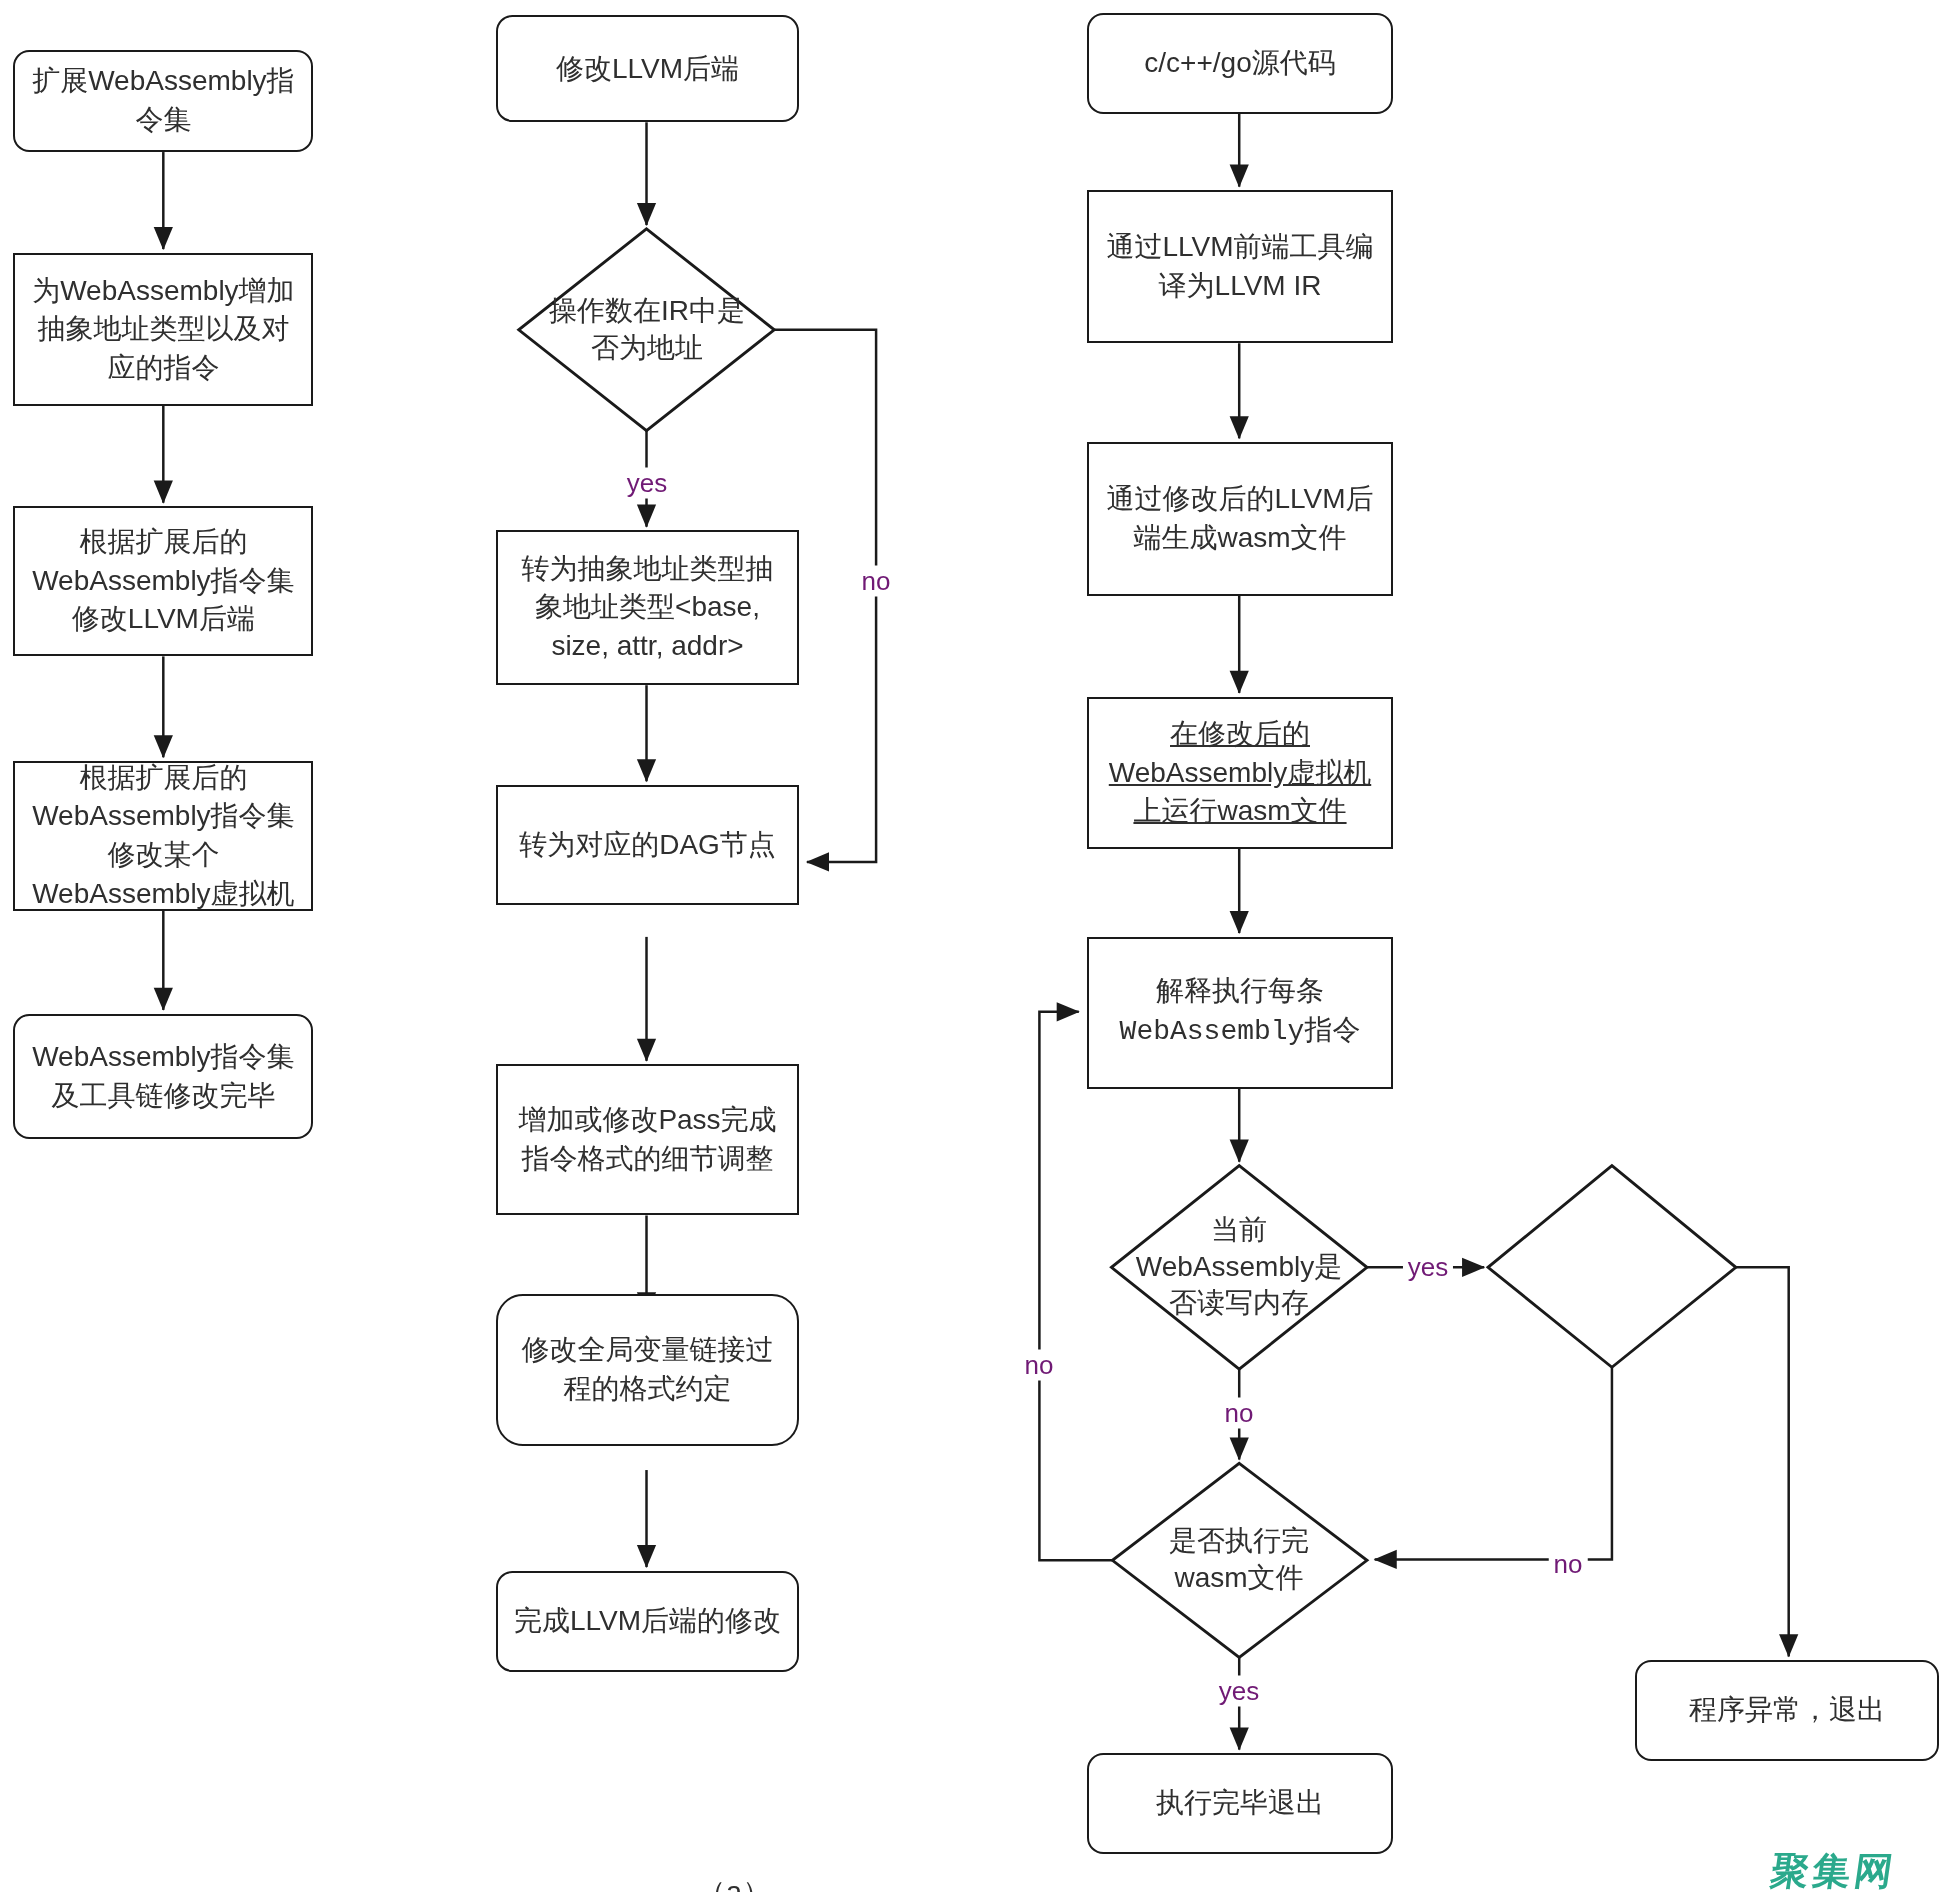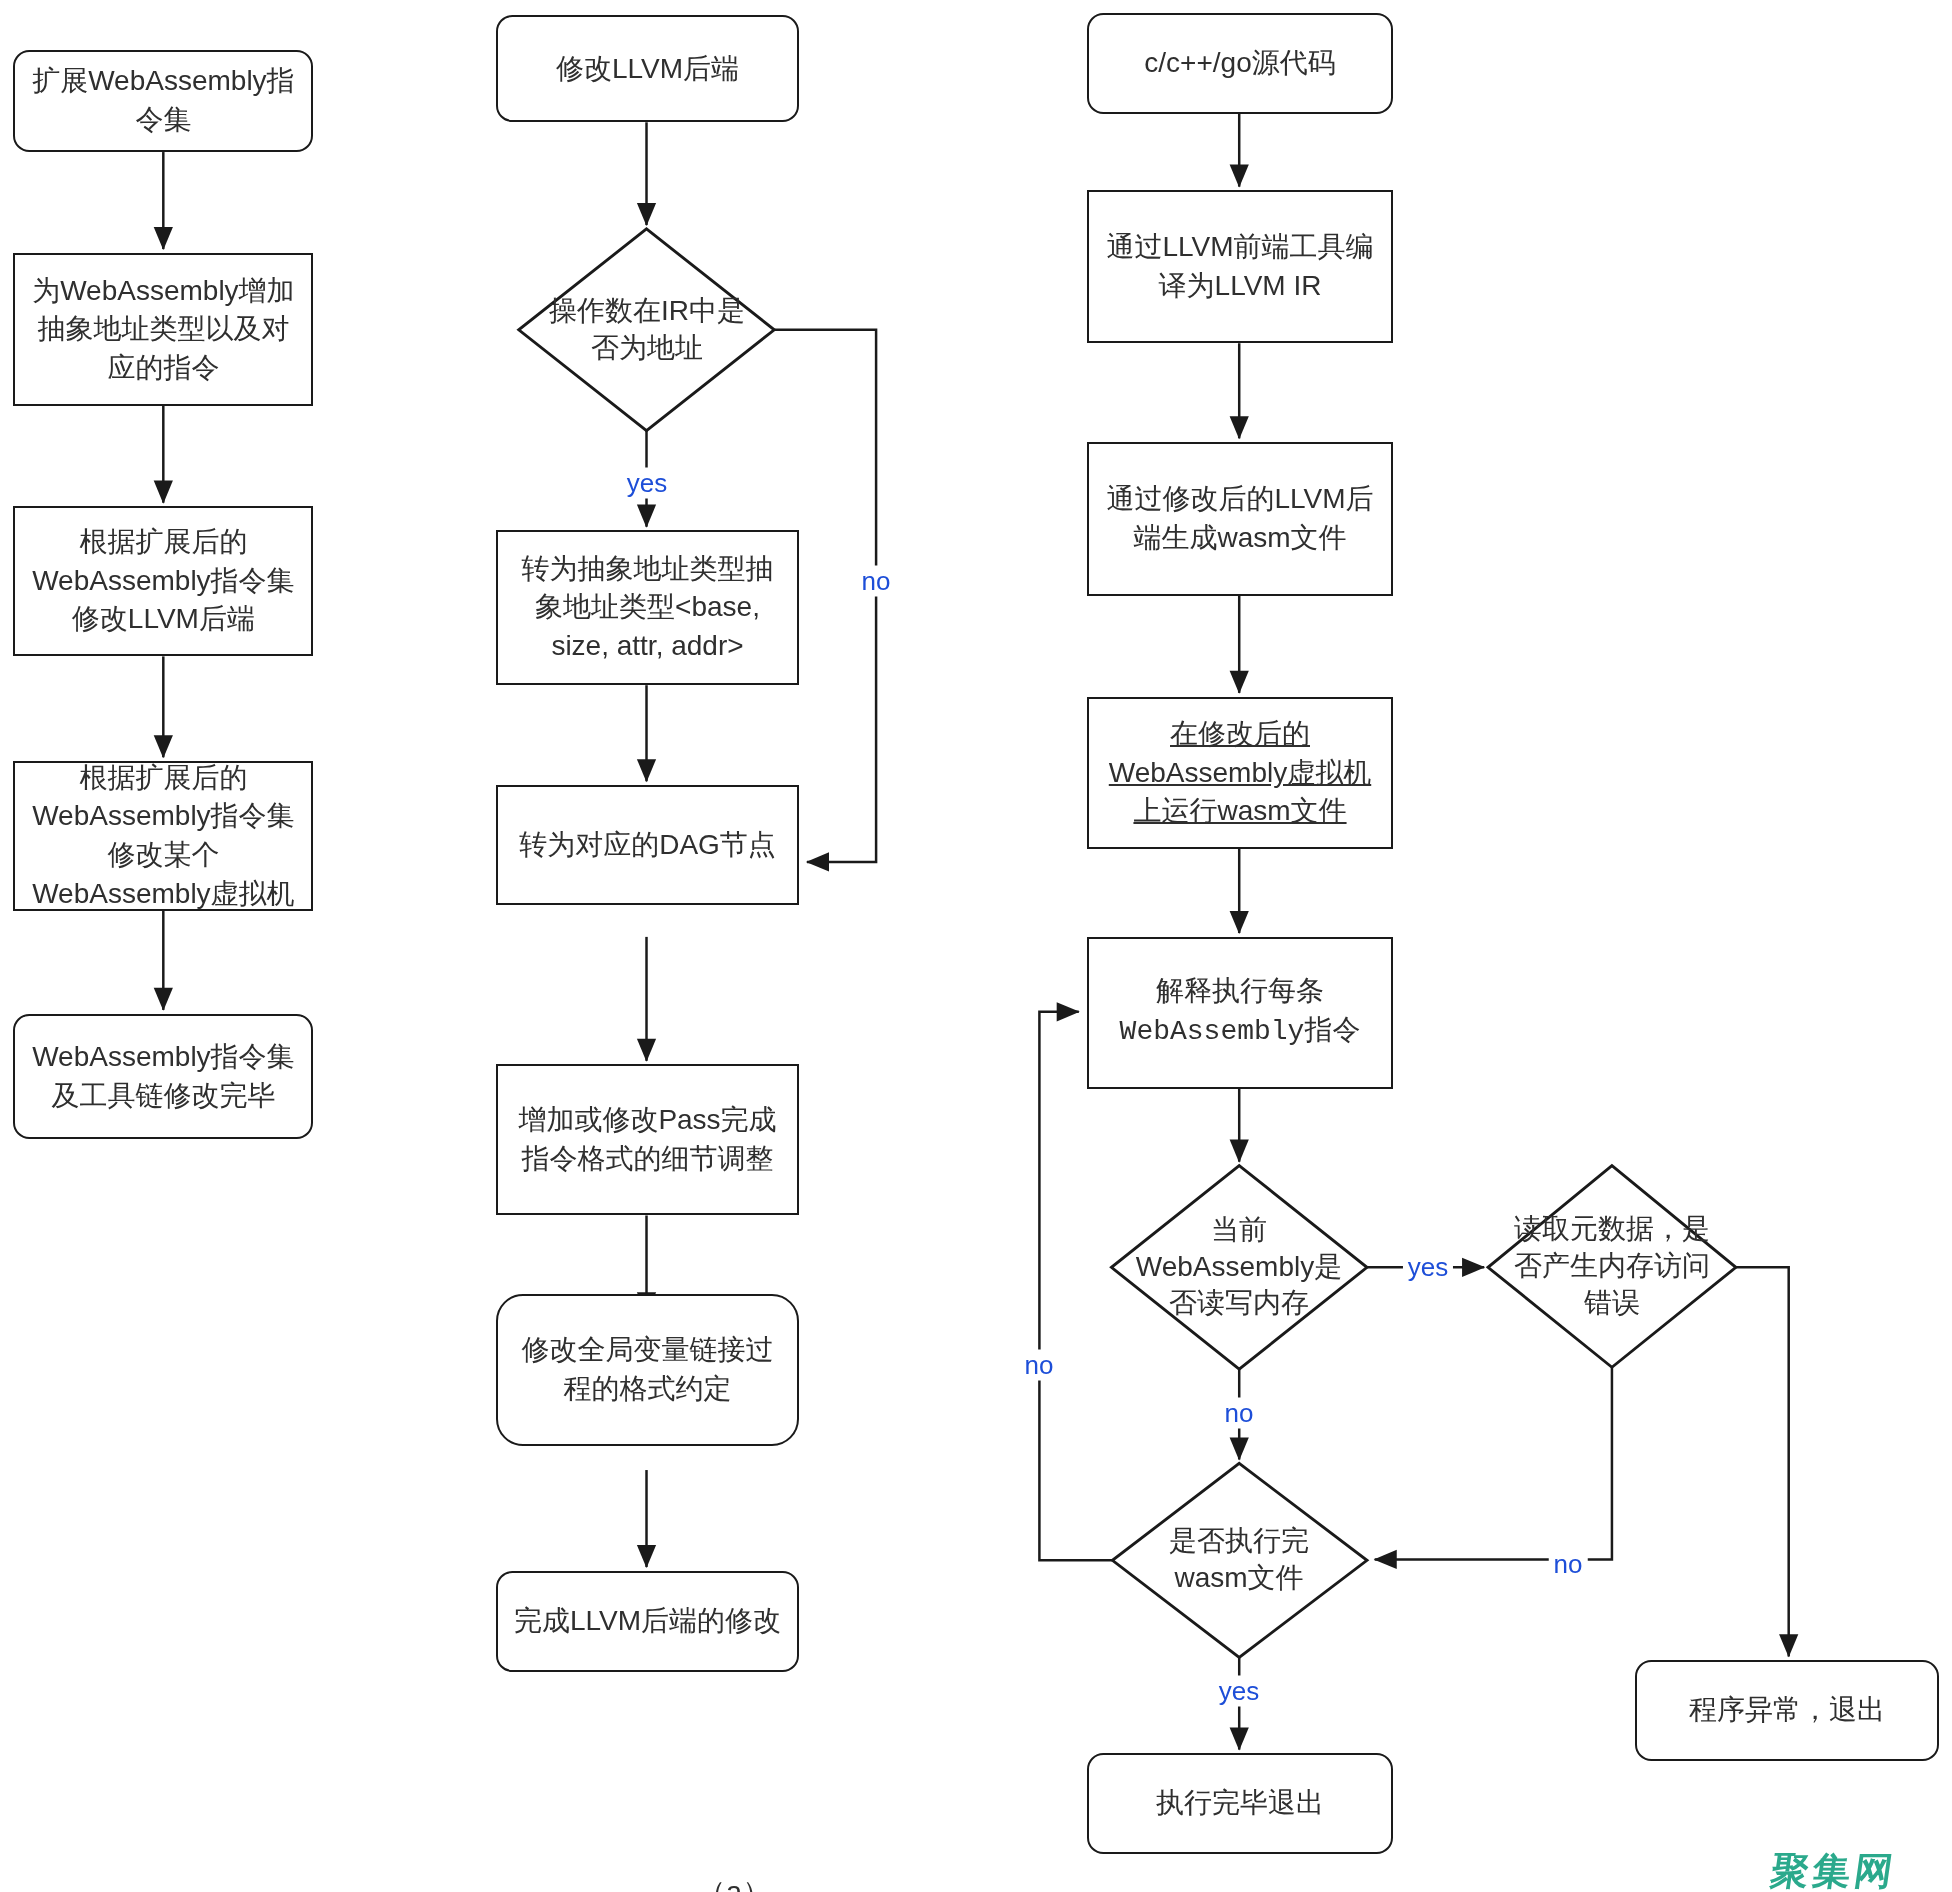--- a/index.html
+++ b/index.html
@@ -31,21 +31,21 @@
     text-align:center;
     font-size:28px;line-height:1.32;
     white-space:pre-line;
   }
   .elabel{
     position:absolute;
     transform:translate(-50%,-50%);
     background:#ffffff;
     padding:0 4.8px;
     font-size:26px;
-    color:#1d4ed8;
+    color:#701a75;
   }
   .watermark{
     position:absolute;
     left:1771px;top:1846px;
     font-size:38px;font-weight:800;
     letter-spacing:3.8px;
     transform:skewX(-8deg);
     color:#2ba98c;
   }
   .caption{
@@ -134,23 +134,20 @@
   <div class="node" style="left:1087px;top:442px;width:306px;height:154px;">通过修改后的LLVM后
 端生成wasm文件</div>
   <div class="node" style="left:1087px;top:697px;width:306px;height:152px;text-decoration:underline;">在修改后的
 WebAssembly虚拟机
 上运行wasm文件</div>
   <div class="node" style="left:1087px;top:937px;width:306px;height:152px;font-family:Liberation Mono, monospace;">解释执行每条
 WebAssembly指令</div>
   <div class="dlabel" style="left:1095px;top:1200px;width:288px;height:134px;">当前
 WebAssembly是
 否读写内存</div>
-  <div class="dlabel" style="left:1468px;top:1204px;width:288px;height:125px;">读取元数据，是
-否产生内存访问
-错误</div>
   <div class="dlabel" style="left:1114px;top:1512px;width:250px;height:96px;">是否执行完
 wasm文件</div>
   <div class="node rounded" style="left:1087px;top:1753px;width:306px;height:101px;">执行完毕退出</div>
   <div class="node rounded" style="left:1635px;top:1660px;width:304px;height:101px;">程序异常，退出</div>
 
   <div class="elabel" style="left:647px;top:483px;">yes</div>
   <div class="elabel" style="left:876px;top:581px;">no</div>
   <div class="elabel" style="left:1428px;top:1267px;">yes</div>
   <div class="elabel" style="left:1239px;top:1413px;">no</div>
   <div class="elabel" style="left:1568px;top:1564px;">no</div>

